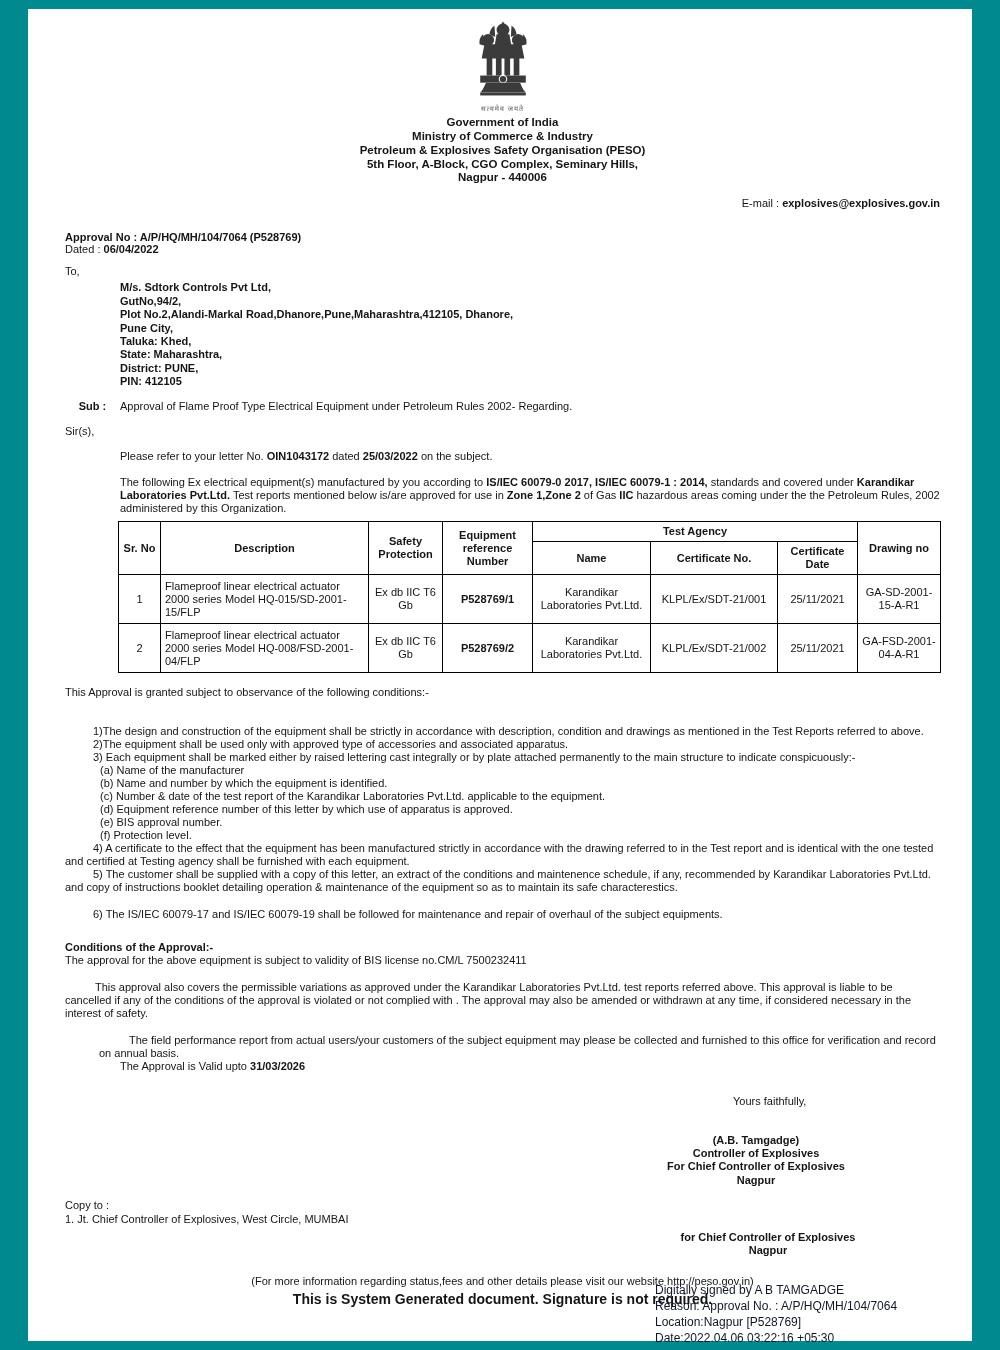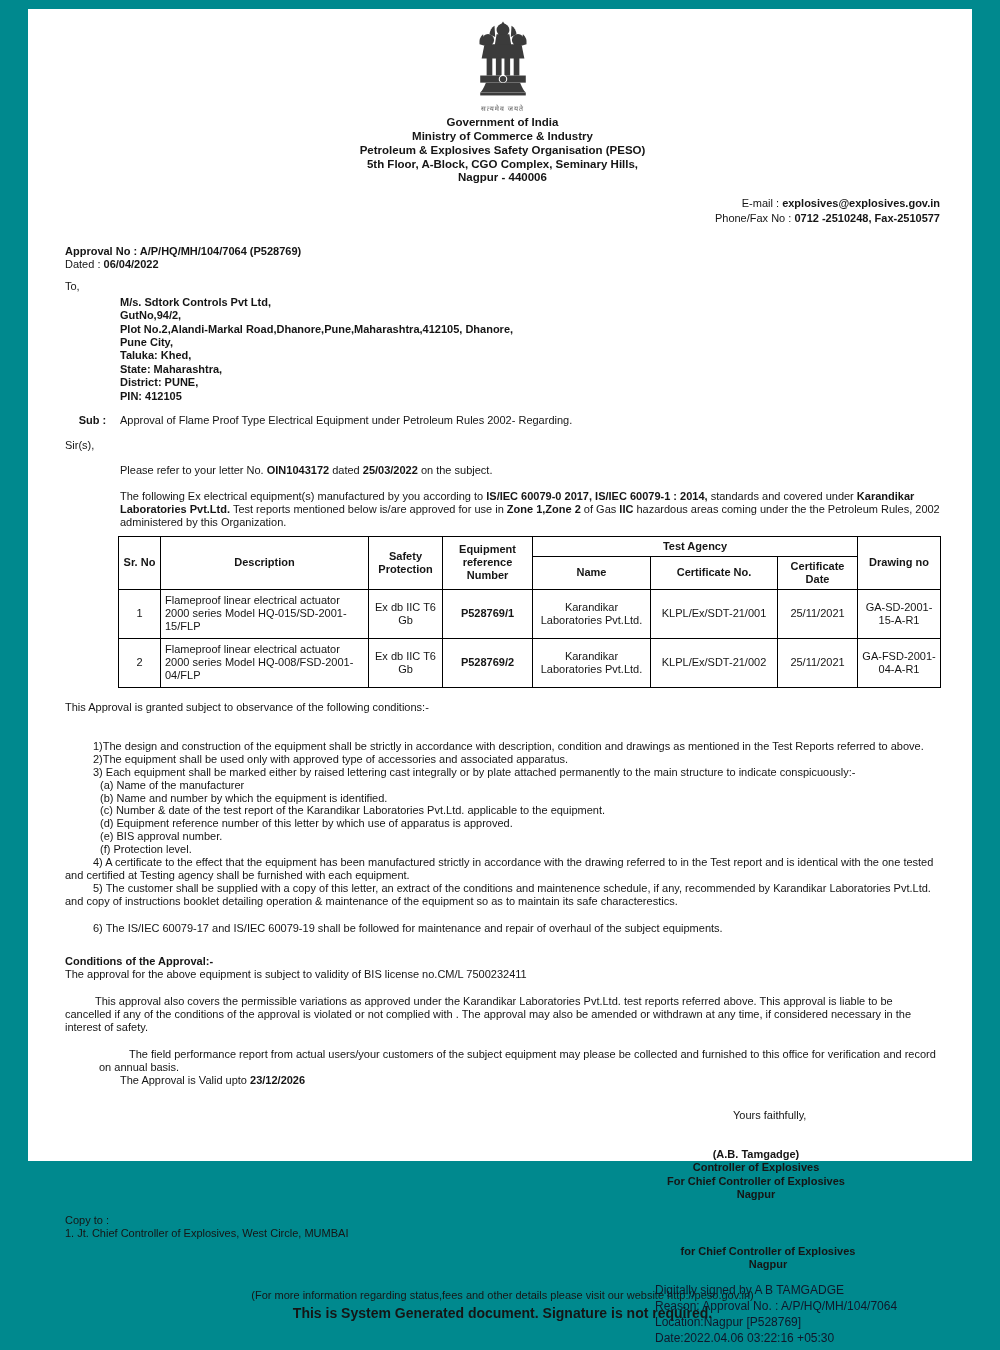--- a/index.html
+++ b/index.html
@@ -2,21 +2,21 @@
 <html><head>
 <meta charset="utf-8">
 <style>
   * { margin:0; padding:0; box-sizing:border-box; }
   body { font-family:"Liberation Sans", sans-serif; }
   .page {
     position:relative; width:1000px; height:1350px;
     background:#00898E; overflow:hidden;
   }
   .sheet {
-    position:absolute; left:28px; top:9px; width:944px; height:1152px;
+    position:absolute; left:28px; top:9px; width:944px; height:1332px;
     background:#ffffff; color:#151515;
     font-size:11px; line-height:1.18;
   }
   .content { padding:5px 32px 0 37px; }
   .b { font-weight:bold; }
 
   
   .emblem-wrap { text-align:center; padding-top:6px; }
   .motto { font-size:7px; color:#555; letter-spacing:1px; margin-top:-2px; }
   .org-block { text-align:center; font-weight:bold; font-size:11.5px; line-height:1.2; margin-top:3px; }
@@ -119,21 +119,20 @@
       <div class="org-block">
         <div>Government of India</div>
         <div>Ministry of Commerce &amp; Industry</div>
         <div>Petroleum &amp; Explosives Safety Organisation (PESO)</div>
         <div>5th Floor, A-Block, CGO Complex, Seminary Hills,</div>
         <div>Nagpur - 440006</div>
       </div>
 
       <div class="contact">
         <div><span>E-mail : </span><span class="b">explosives@explosives.gov.in</span></div>
-        <div><span>Phone/Fax No : </span><span class="b">0712 -2510248, Fax-2510577</span></div>
       </div>
 
       <div class="approval-row">
         <span class="b">Approval No : A/P/HQ/MH/104/7064 (P528769)</span>
         <span><span>Dated : </span><span class="b">06/04/2022</span></span>
       </div>
 
       <div class="to-line">To,</div>
       <div class="address-block">
         <div>M/s. Sdtork Controls Pvt Ltd,</div>
@@ -226,21 +225,21 @@
         <div class="cond-item cond-6">6) The IS/IEC 60079-17 and IS/IEC 60079-19 shall be followed for maintenance and repair of overhaul of the subject equipments.</div>
       </div>
 
       <div class="cond-heading">Conditions of the Approval:-</div>
       <div>The approval for the above equipment is subject to validity of BIS license no.CM/L 7500232411</div>
 
       <div class="para-variations">This approval also covers the permissible variations as approved under the Karandikar Laboratories Pvt.Ltd. test reports referred  above. This approval is liable to be cancelled if any of the conditions of the approval is violated or not complied with . The approval may also be amended or withdrawn at any time, if considered necessary in the interest of safety.</div>
 
       <div class="para-field">The field performance report from actual users/your customers of the subject equipment may please be collected and furnished to this office for verification and record on annual basis.</div>
       <div class="valid-line">
-        <span>The Approval is Valid upto </span><span class="b">23/12/2026</span>
+        <span>The Approval is Valid upto </span><span class="b">31/03/2026</span>
       </div>
 
       <div class="yours">Yours faithfully,</div>
       <div class="sign-block">
         <div>(A.B. Tamgadge)</div>
         <div>Controller of Explosives</div>
         <div>For Chief Controller of Explosives</div>
         <div>Nagpur</div>
       </div>
 

